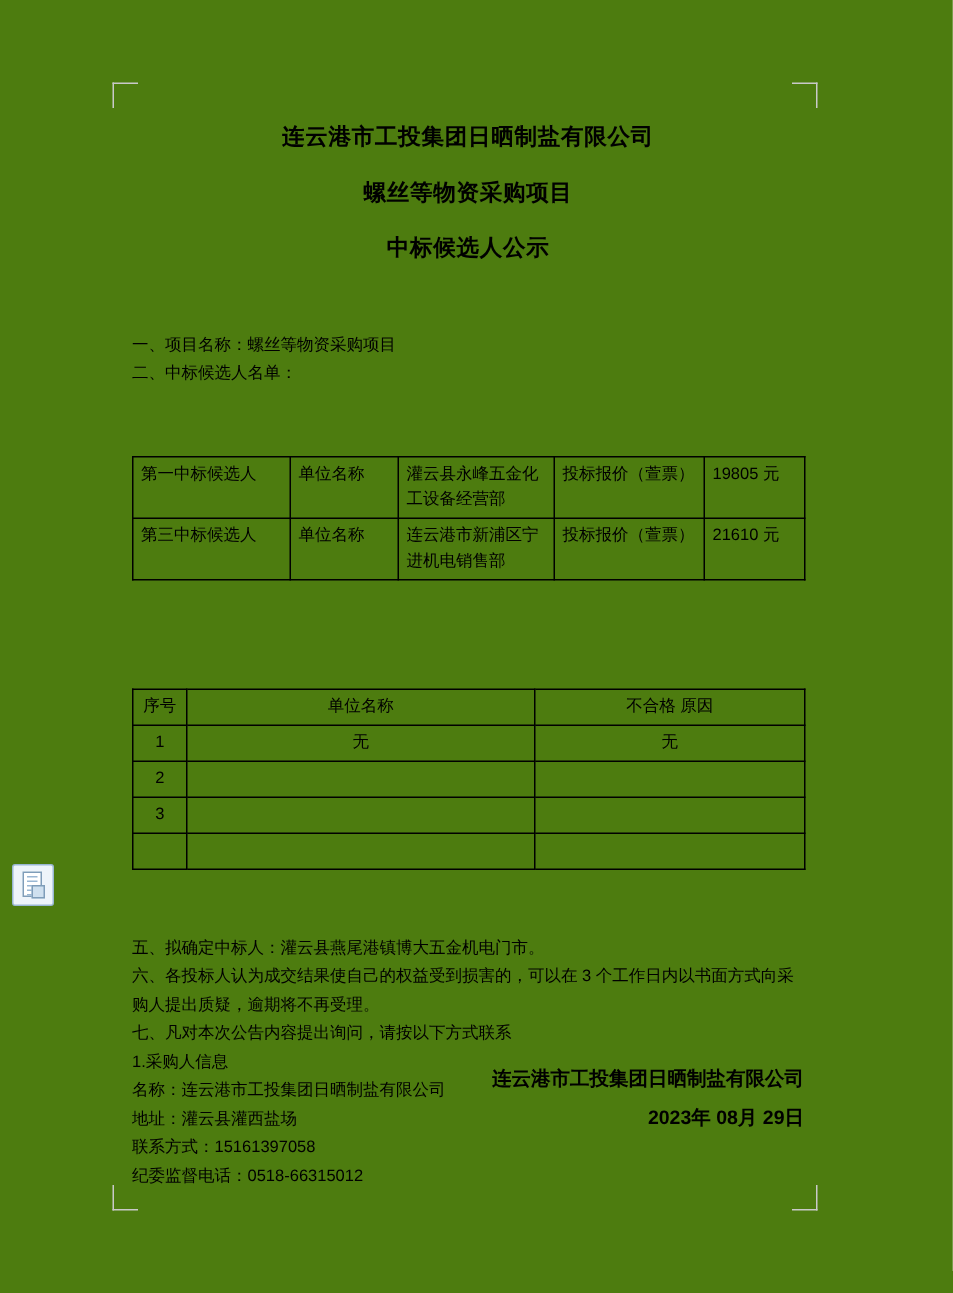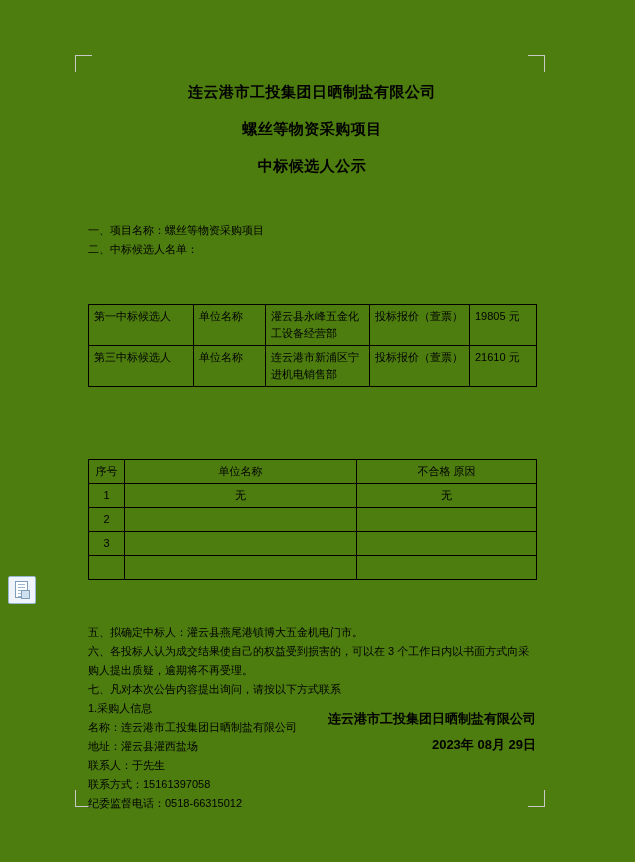--- a/index.html
+++ b/index.html
@@ -234,21 +234,20 @@
     <div class="gap-lg"></div>
     <div class="gap-md"></div>
 
     <div class="body-text">
       <p class="para">五、拟确定中标人：灌云县燕尾港镇博大五金机电门市。</p>
       <p class="para">六、各投标人认为成交结果使自己的权益受到损害的，可以在 3 个工作日内以书面方式向采购人提出质疑，逾期将不再受理。</p>
       <p class="para">七、凡对本次公告内容提出询问，请按以下方式联系</p>
       <p class="para">1.采购人信息</p>
       <p class="para">名称：连云港市工投集团日晒制盐有限公司</p>
       <p class="para">地址：灌云县灌西盐场</p>
-      <p class="para">联系人：于先生</p>
       <p class="para">联系方式：15161397058</p>
       <p class="para">纪委监督电话：0518-66315012</p>
     </div>
 
   </div>
 
   <div class="sig-wrap">
     <div>连云港市工投集团日晒制盐有限公司</div>
     <div>2023年 08月 29日</div>
   </div>

